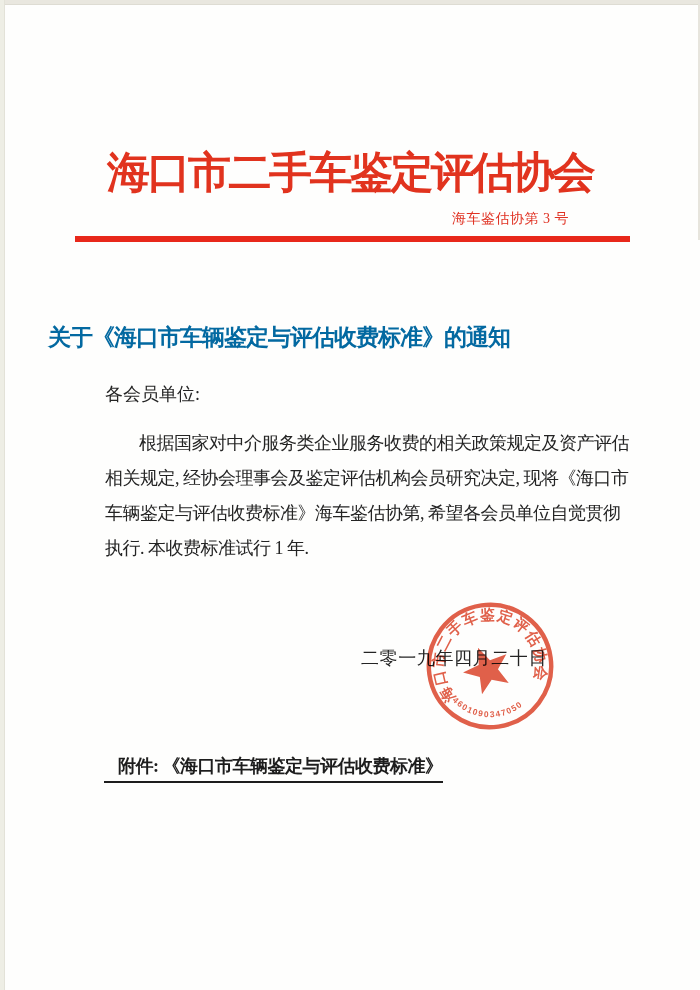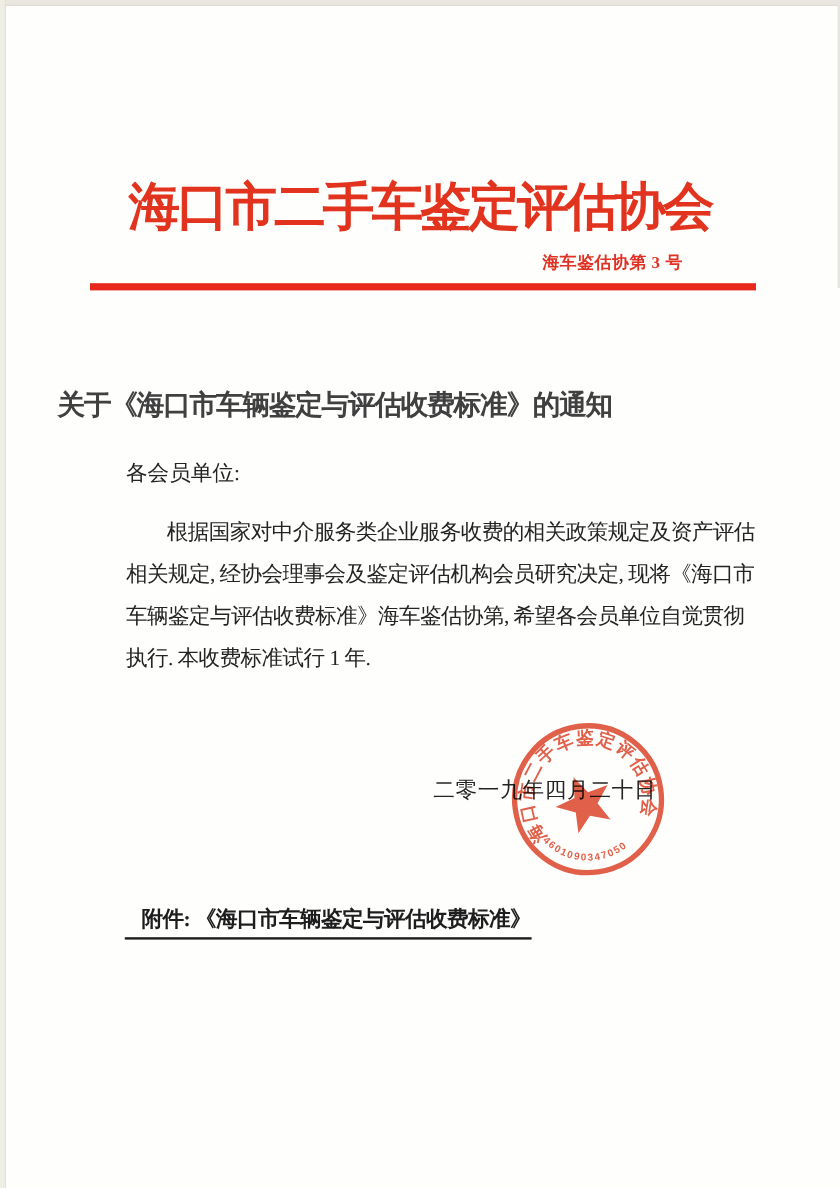--- a/index.html
+++ b/index.html
@@ -43,41 +43,41 @@
     font-size: 43px;
     font-weight: bold;
     letter-spacing: -2.5px;
     color: #e1331e;
     white-space: nowrap;
   }
   .doc-number {
     position: absolute;
     left: 452px; top: 210px;
     font-size: 14px;
-    font-weight: bold;
+    font-weight: normal;
     letter-spacing: 0.5px;
     color: #e03122;
     white-space: nowrap;
   }
   .red-rule {
     position: absolute;
     left: 75px; top: 236px;
     width: 555px; height: 6px;
     background: #e8281b;
   }
   .notice-title {
     position: absolute;
     left: 0; top: 322px;
     width: 558px;
     margin: 0;
     text-align: center;
     font-size: 23px;
     font-weight: bold;
     letter-spacing: -1px;
-    color: #404040;
+    color: #0369a1;
     white-space: nowrap;
   }
   .salutation {
     position: absolute;
     left: 105px; top: 382px;
     font-size: 18px;
     color: #242424;
     white-space: nowrap;
   }
   .body-text {

